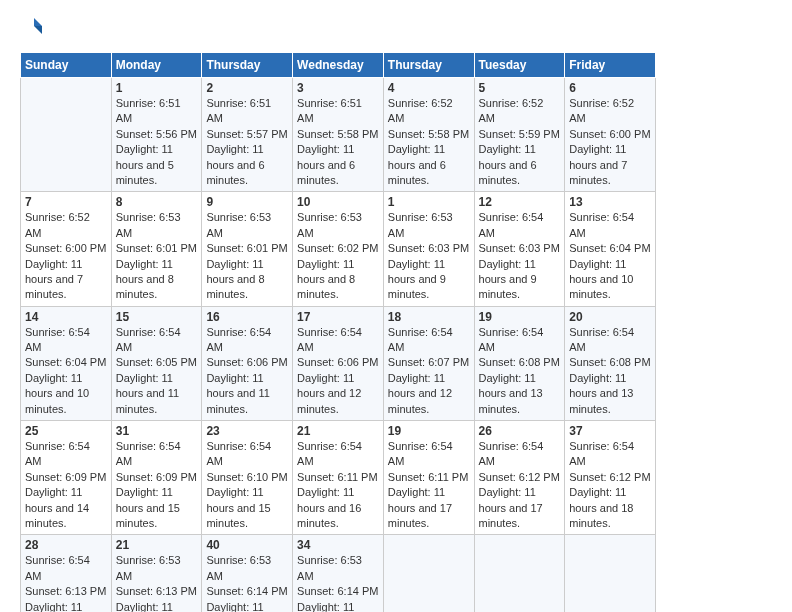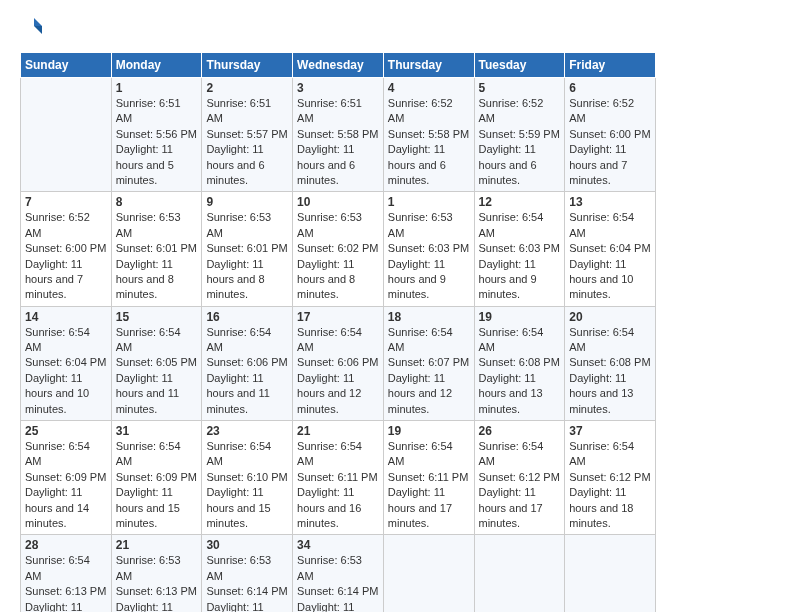--- a/index.html
+++ b/index.html
@@ -255,21 +255,21 @@
         <tr>
           <td>
           <span class="day-num">28</span>
           <span class="day-info">Sunrise: 6:54 AM<br>Sunset: 6:13 PM<br>Daylight: 11 hours and 19 minutes.</span>
         </td>
           <td>
           <span class="day-num">21</span>
           <span class="day-info">Sunrise: 6:53 AM<br>Sunset: 6:13 PM<br>Daylight: 11 hours and 19 minutes.</span>
         </td>
           <td>
-          <span class="day-num">30</span>
+          <span class="day-num">40</span>
           <span class="day-info">Sunrise: 6:53 AM<br>Sunset: 6:14 PM<br>Daylight: 11 hours and 20 minutes.</span>
         </td>
           <td>
           <span class="day-num">34</span>
           <span class="day-info">Sunrise: 6:53 AM<br>Sunset: 6:14 PM<br>Daylight: 11 hours and 21 minutes.</span>
         </td>
           <td class="empty-cell"></td>
           <td class="empty-cell"></td>
           <td class="empty-cell"></td>
         </tr>

